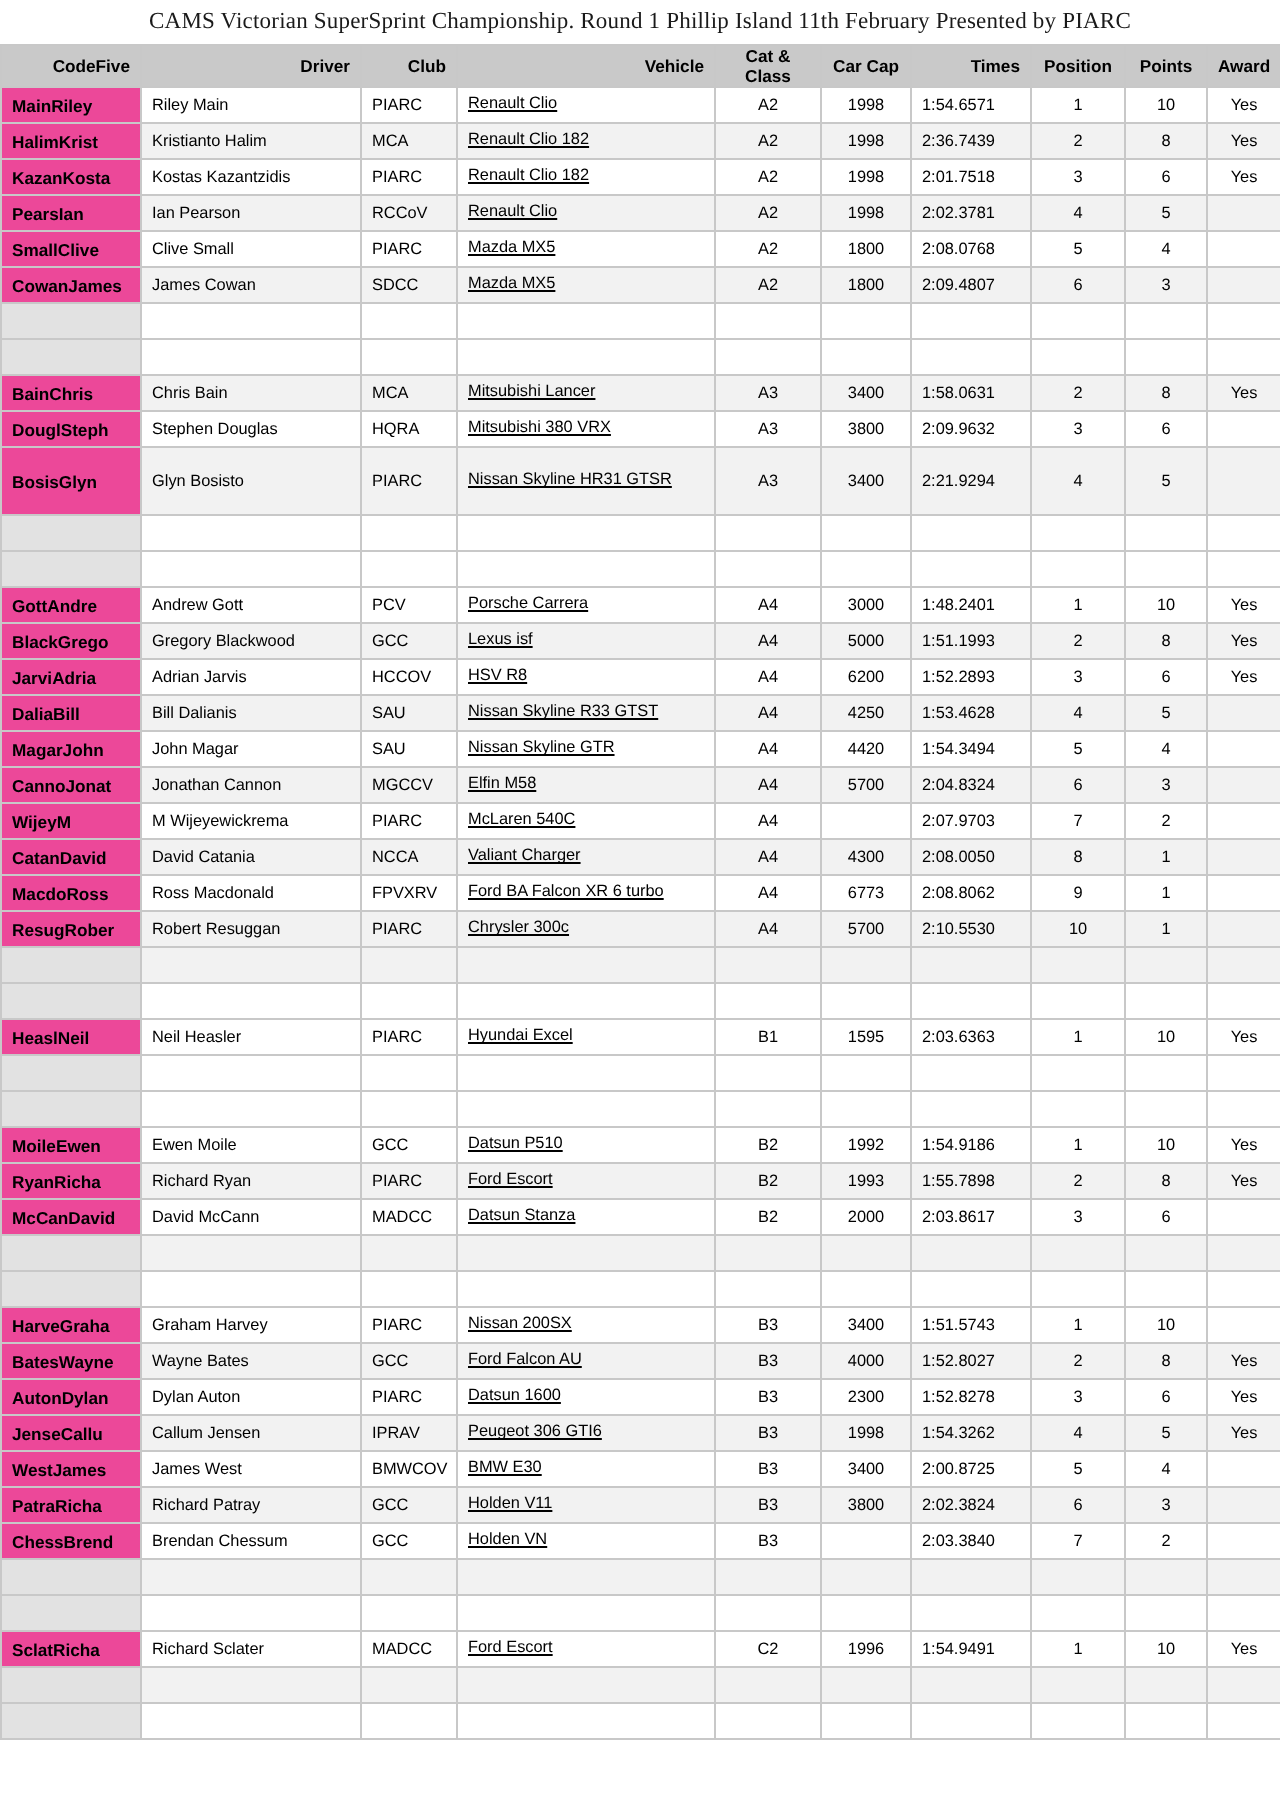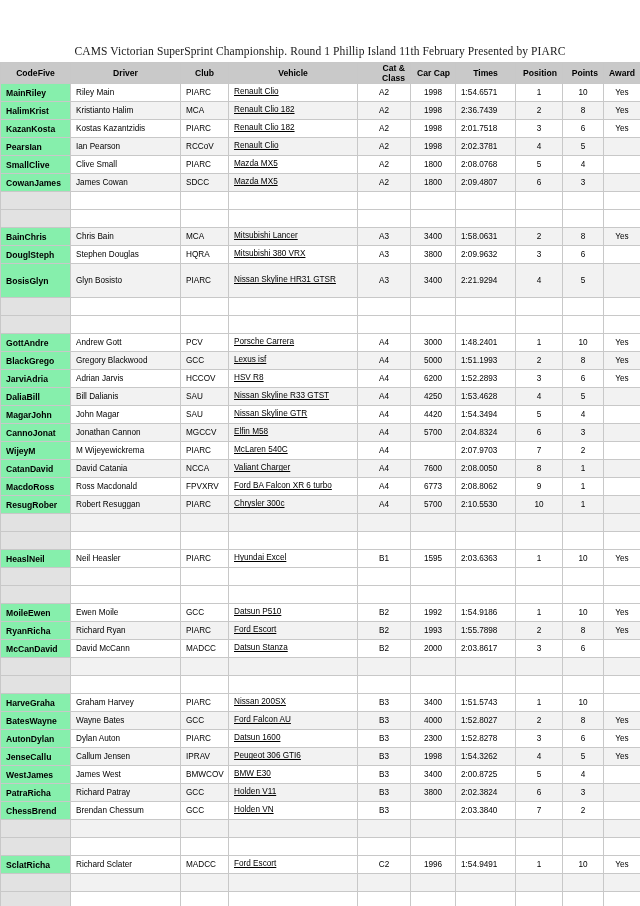--- a/index.html
+++ b/index.html
@@ -17,21 +17,20 @@
   #page-title {
     width: 640px;
     text-align: center;
     font-family: "Liberation Serif", serif;
     font-size: 11.5px;
     line-height: 22px;
     height: 22px;
     color: #1a1a1a;
     white-space: nowrap;
     letter-spacing: 0.1px;
-    margin-top: 40px;
   }
   table.results {
     border-collapse: collapse;
     width: 640px;
     table-layout: fixed;
     font-size: 8.2px;
   }
   table.results col.c-code     { width: 70px; }
   table.results col.c-driver   { width: 110px; }
   table.results col.c-club     { width: 48px; }
@@ -46,34 +45,34 @@
   table.results th,
   table.results td {
     border: 1px solid #c8c8c8;
     padding: 0 5px;
     vertical-align: middle;
     overflow: hidden;
   }
   thead th {
     background: #c9c9c9;
     font-weight: bold;
-    text-align: center;
+    text-align: right;
     height: 18px;
     font-size: 8.6px;
     border-color: #b0b0b0;
     color: #000;
   }
-  thead th.ctr { text-align: right; }
+  thead th.ctr { text-align: center; }
 
   tbody tr.data-row { height: 18px; }
   tbody tr.data-row.tall { height: 34px; }
   tbody tr.spacer { height: 18px; }
 
   td.code {
-    background: #86efac;
+    background: #ec4899;
     font-weight: bold;
     font-size: 8.6px;
     color: #000;
   }
   td.ctr { text-align: center; }
   tbody tr.alt td:not(.code) { background: #f2f2f2; }
   tbody tr:not(.alt) td:not(.code) { background: #ffffff; }
 
   tbody tr.spacer td.code { background: #e2e2e2; }
   tbody tr.spacer td:not(.code) { background: #ffffff; }
@@ -353,21 +352,21 @@
         <td class="ctr">7</td>
         <td class="ctr">2</td>
         <td class="ctr">&nbsp;</td>
       </tr>
       <tr class="data-row alt">
         <td class="code">CatanDavid</td>
         <td>David Catania</td>
         <td>NCCA</td>
         <td class="vehicle">Valiant Charger</td>
         <td class="ctr">A4</td>
-        <td class="ctr">7600</td>
+        <td class="ctr">4300</td>
         <td>2:08.0050</td>
         <td class="ctr">8</td>
         <td class="ctr">1</td>
         <td class="ctr">&nbsp;</td>
       </tr>
       <tr class="data-row">
         <td class="code">MacdoRoss</td>
         <td>Ross Macdonald</td>
         <td>FPVXRV</td>
         <td class="vehicle">Ford BA Falcon XR 6 turbo</td>

